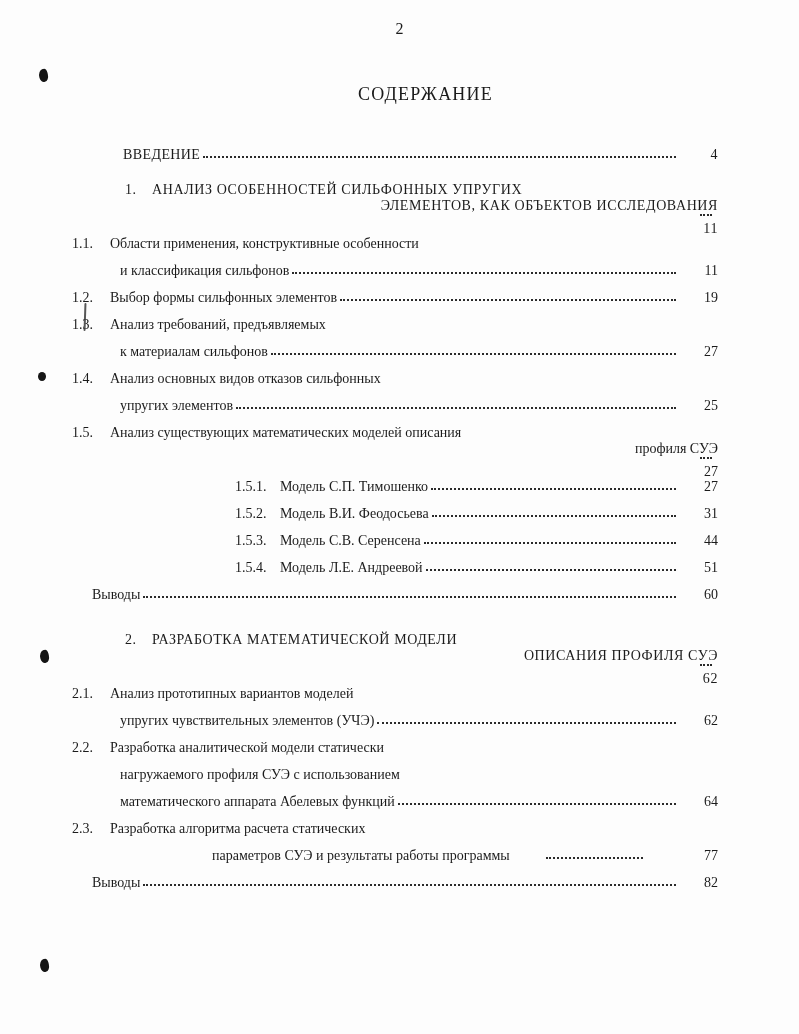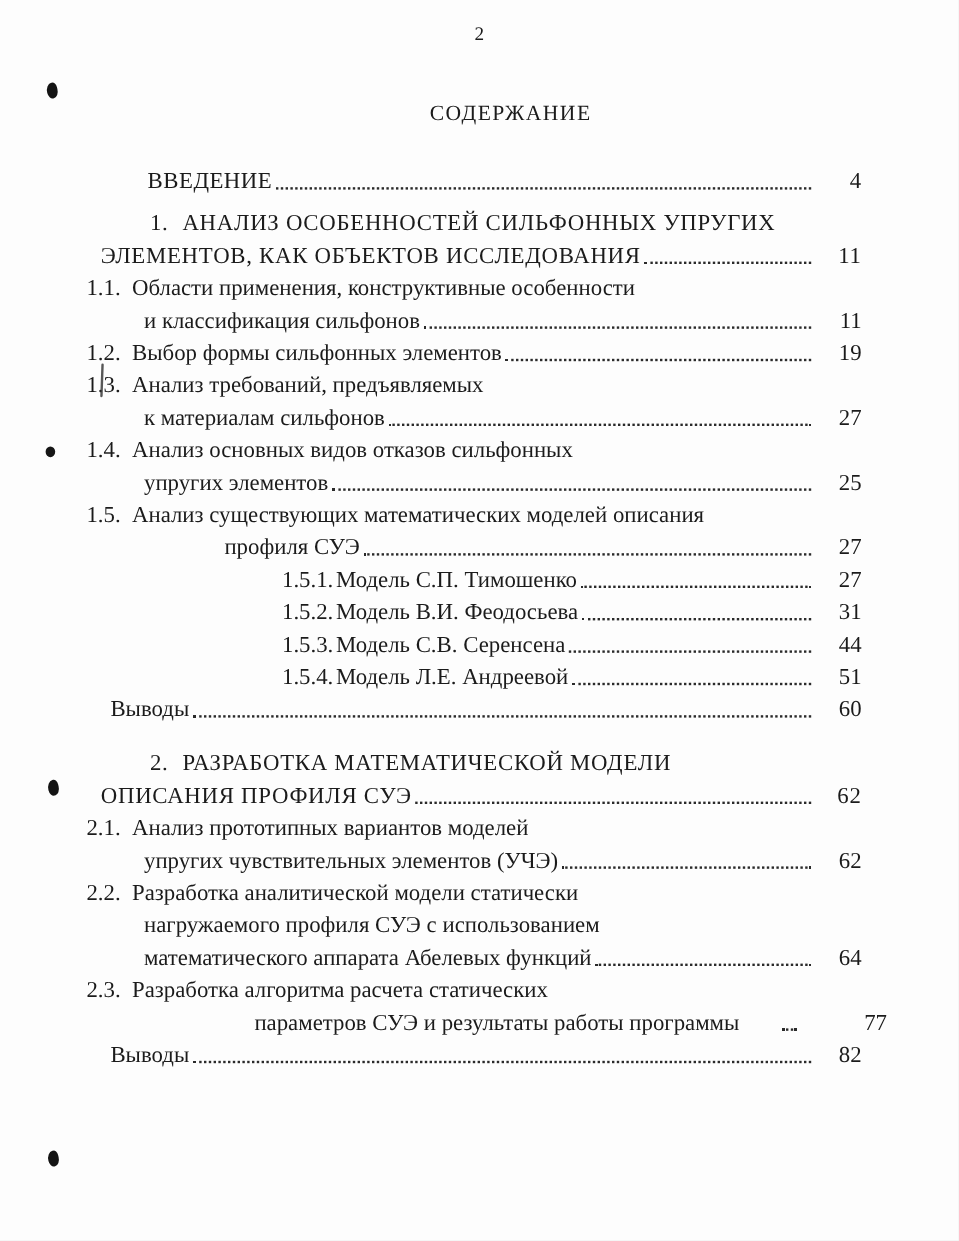--- a/index.html
+++ b/index.html
@@ -21,41 +21,41 @@
     text-align:center;font-size:18px;letter-spacing:1.2px;
     transform:translateX(26px);
   }
   
   #toc{
     position:absolute;top:136px;left:0;width:799px;
     padding-right:81px;box-sizing:border-box;
   }
   .row{
     display:flex;align-items:flex-end;
-    height:27px;font-size:19px;white-space:nowrap;
+    height:27px;font-size:14px;white-space:nowrap;
   }
   .row .num{flex:none;display:inline-block;}
   .row .txt{flex:none;}
   .row .leader{
     flex:1 1 auto;min-width:12px;
     border-bottom:2px dotted #2a2a2a;
     margin:0 6px 5px 3px;
   }
   .row .pg{flex:none;width:36px;text-align:right;}
   .row.nopage .leader,.row.nopage .pg{visibility:hidden;}
   
   .intro{padding-left:123px;letter-spacing:0.4px;}
   .top{padding-left:125px;letter-spacing:0.6px;}
   .top .num{width:27px;}
-  .top-cont{padding-left:84px;letter-spacing:0.6px;}
+  .top-cont{padding-left:118px;letter-spacing:0.6px;flex-direction:column;}
   .sub{padding-left:72px;}
   .sub .num{width:38px;}
   .sub-cont{padding-left:120px;}
   .sub-cont2{padding-left:212px;gap:33px;}
-  .profil{padding-left:187px;}
+  .profil{padding-left:187px;flex-direction:column;}
   .deep{padding-left:235px;}
   .deep .num{width:45px;}
   .vyvody{padding-left:92px;}
   .g8{margin-top:8px;}
   .g18{margin-top:18px;}
   
   .art{position:absolute;}
   .blob{width:9px;height:13px;background:#141414;border-radius:62% 38% 55% 45%;transform:rotate(-14deg);}
   .stroke{width:2px;height:28px;background:#3a3a3a;border-radius:2px;transform:rotate(2deg);opacity:.85;}
   .dot{width:8px;height:9px;background:#161616;border-radius:50%;}

